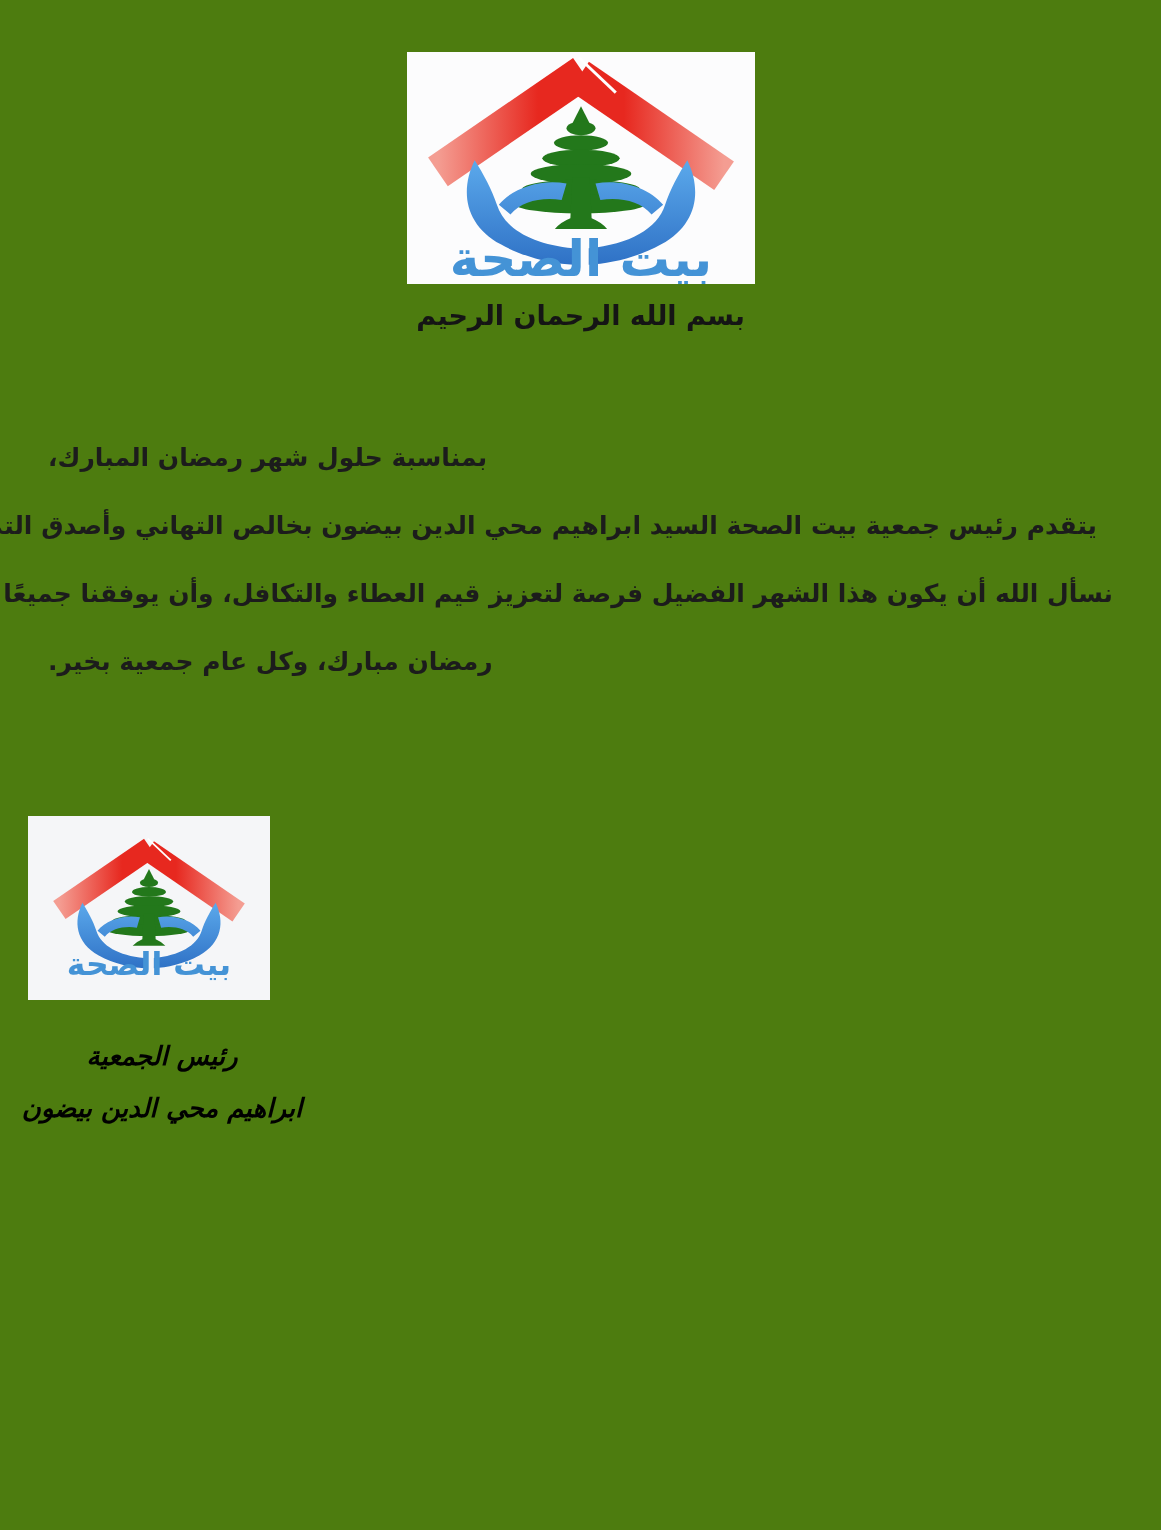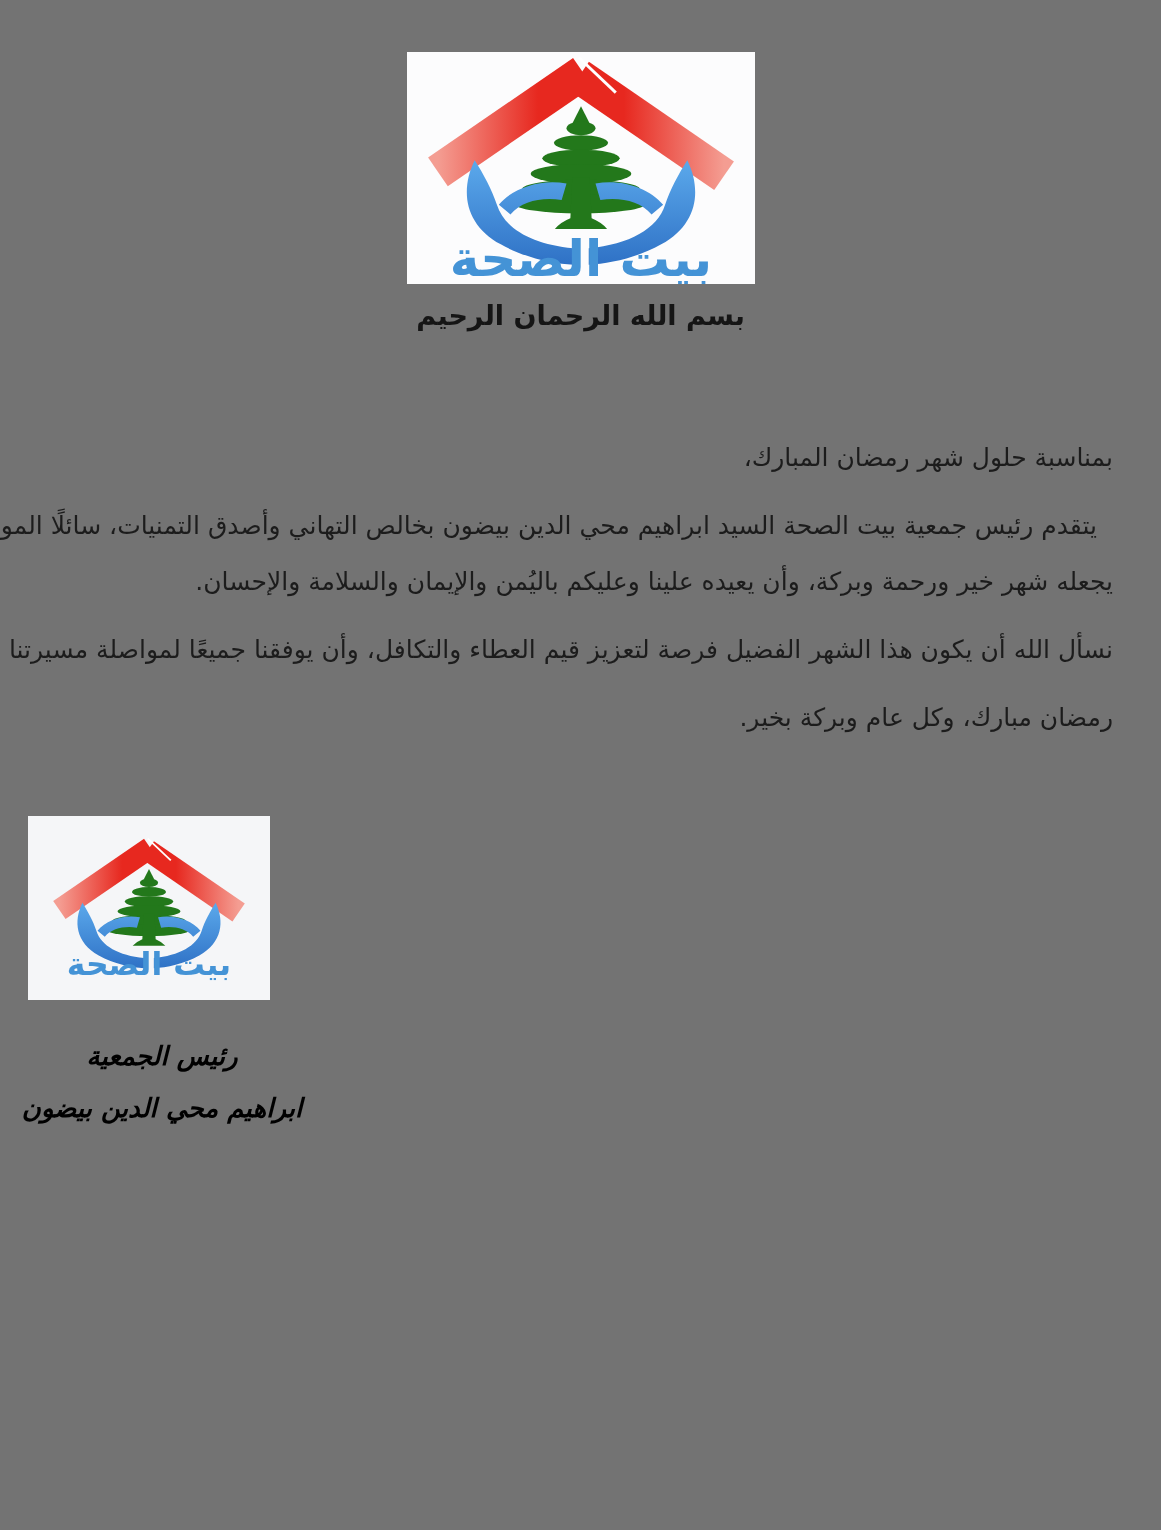--- a/index.html
+++ b/index.html
@@ -1,20 +1,20 @@
 <!DOCTYPE html>
 <html lang="ar"><head>
 <meta charset="utf-8">
 <style>
   html, body { margin: 0; padding: 0; background: #ffffff; }
   .page {
     position: relative;
     width: 1161px;
     height: 1530px;
-    background: #737373;
+    background: #4d7c0f;
     overflow: hidden;
     font-family: "DejaVu Sans", sans-serif;
   }
   .logo-top {
     position: absolute;
     top: 52px;
     left: 50%;
     transform: translateX(-50%);
     width: 348px;
     background: #fcfcfd;
@@ -30,22 +30,23 @@
     font-size: 27px;
     font-weight: bold;
     color: #151515;
   }
   .letter-body {
     position: absolute;
     top: 430px;
     right: 48px;
     left: 48px;
     direction: rtl;
-    text-align: right;
+    text-align: left;
     color: #1c1c1c;
+    font-weight: bold;
   }
   .para { margin: 0 0 12px 0; }
   .line {
     display: block;
     height: 56px;
     line-height: 56px;
     font-size: 25px;
     white-space: nowrap;
   }
   .indent-first .line:first-child { padding-right: 16px; }
@@ -135,27 +136,26 @@
   </div>
 
   <div class="basmala">بسم الله الرحمان الرحيم</div>
 
   <div class="letter-body">
     <div class="para">
       <span class="line">بمناسبة حلول شهر رمضان المبارك،</span>
     </div>
     <div class="para indent-first">
       <span class="line">يتقدم رئيس جمعية بيت الصحة السيد ابراهيم محي الدين بيضون بخالص التهاني وأصدق التمنيات، سائلًا المولى عزّ وجل أن</span>
-      <span class="line">يجعله شهر خير ورحمة وبركة، وأن يعيده علينا وعليكم باليُمن والإيمان والسلامة والإحسان.</span>
     </div>
     <div class="para">
       <span class="line">نسأل الله أن يكون هذا الشهر الفضيل فرصة لتعزيز قيم العطاء والتكافل، وأن يوفقنا جميعًا لمواصلة مسيرتنا بروح المسؤولية</span>
     </div>
     <div class="para">
-      <span class="line">رمضان مبارك، وكل عام وبركة بخير.</span>
+      <span class="line">رمضان مبارك، وكل عام جمعية بخير.</span>
     </div>
   </div>
 
   <div class="logo-bottom-box">
     <svg viewBox="0 0 360 240">
       <use href="#beit-logo"></use>
     </svg>
   </div>
 
   <div class="signature">

